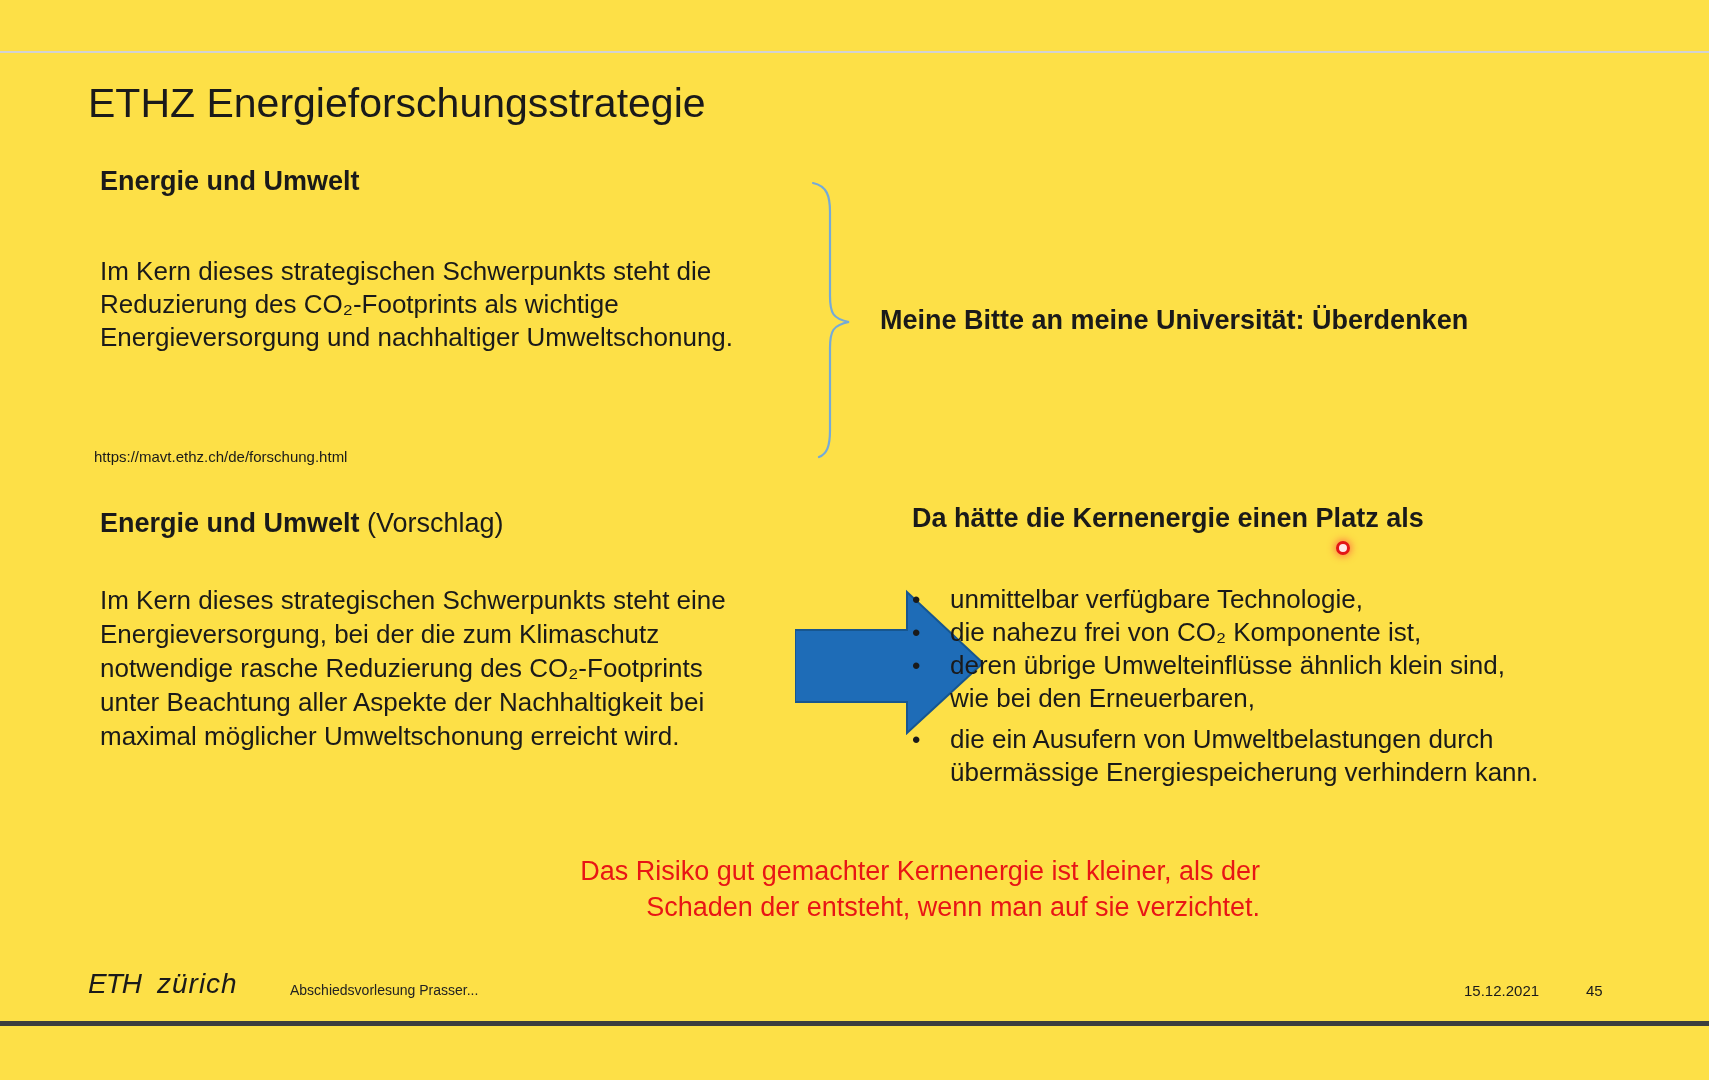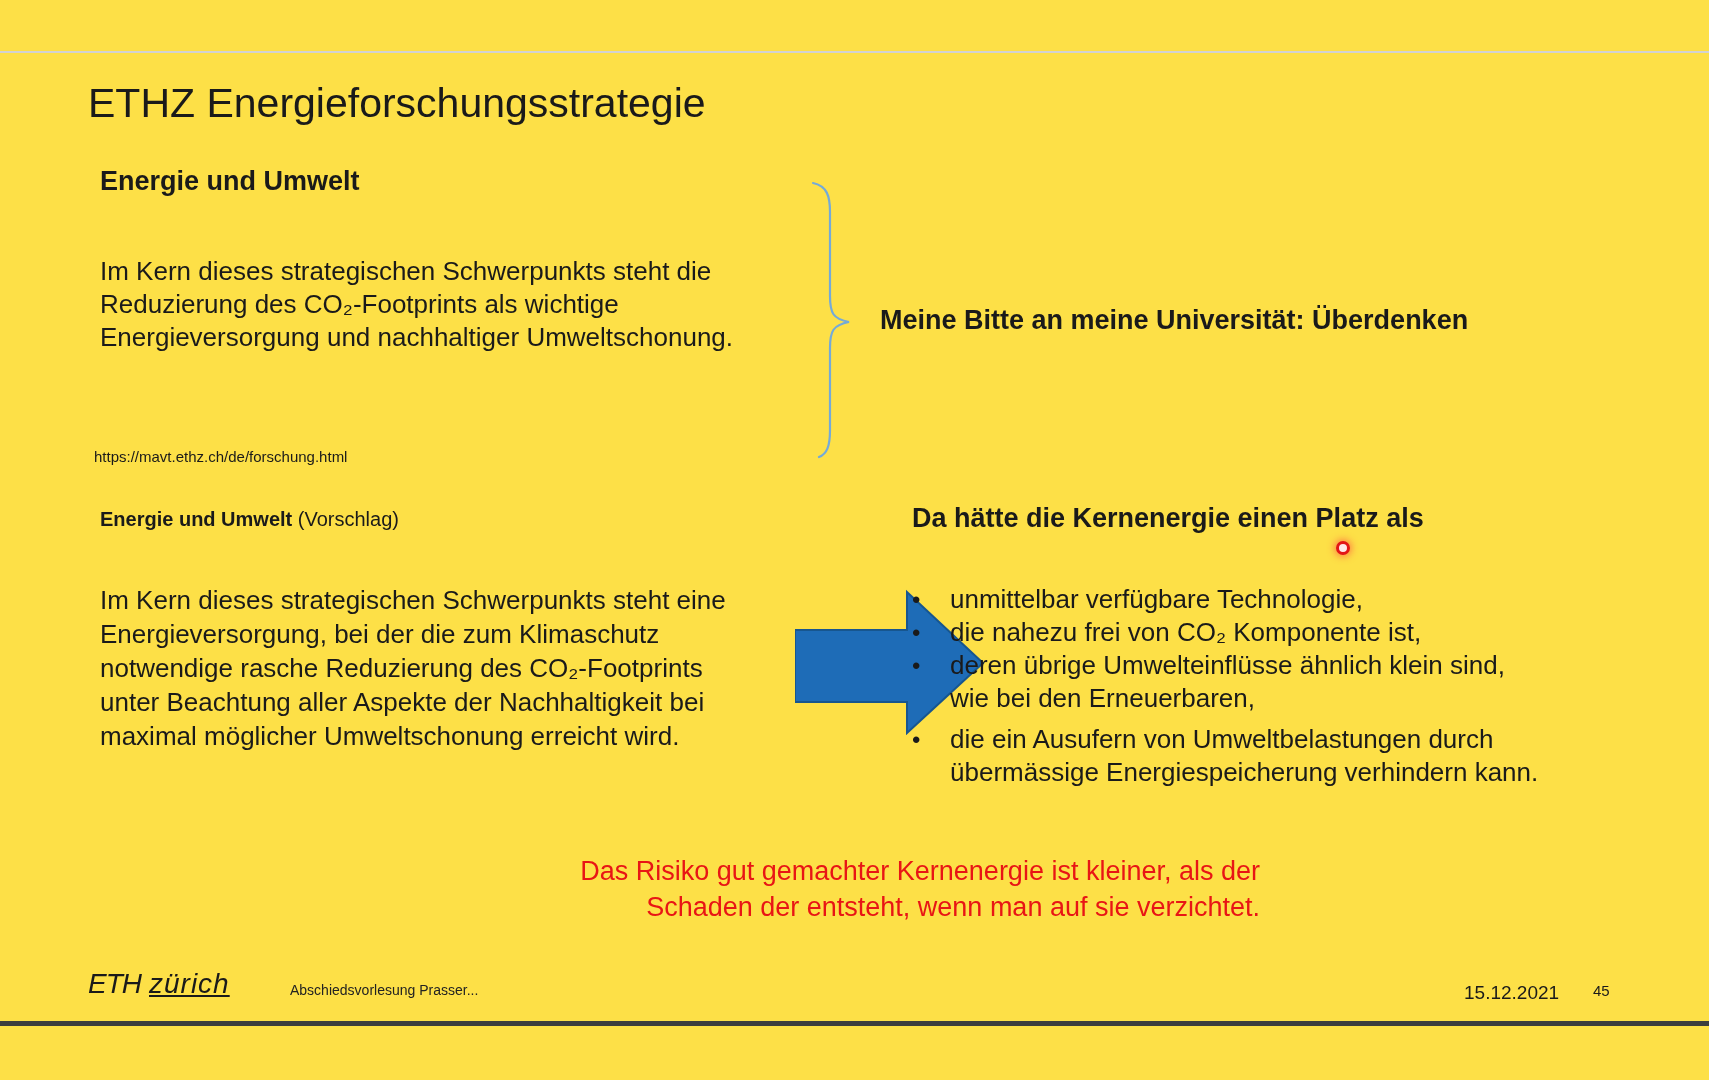--- a/index.html
+++ b/index.html
@@ -13,21 +13,21 @@
 
   .title { position:absolute; left:88px; top:80px; font-size:41px; line-height:1.15; letter-spacing:0; }
 
   .h-left1 { position:absolute; left:100px; top:166px; font-size:27px; font-weight:bold; }
   .para1   { position:absolute; left:100px; top:255px; font-size:26px; line-height:33px; }
   .url     { position:absolute; left:94px; top:424px; font-size:15px;margin-top:24px; }
 
   .brace   { position:absolute; left:803px; top:180px; width:52px; height:280px; }
   .annotation { position:absolute; left:880px; top:305px; font-size:27px; white-space:nowrap;font-weight:bold; }
 
-  .h-left2 { position:absolute; left:100px; top:508px; font-size:20px; }
+  .h-left2 { position:absolute; left:100px; top:508px; font-size:27px; }
   .h-left2 .bold { font-weight:bold; }
   .para2   { position:absolute; left:100px; top:583px; font-size:26px; line-height:34px; }
 
   .arrow   { position:absolute; left:795px; top:589px; width:190px; height:146px; }
 
   .h-right { position:absolute; left:912px; top:503px; font-size:27px; font-weight:bold; white-space:nowrap; }
   .laser   { position:absolute; left:1336px; top:541px; width:8px; height:8px; border-radius:50%;
              background:#ffe9e9; border:3px solid var(--laser,#e31616);
              box-shadow:0 0 7px 2px rgba(255,64,64,0.55); }
 
@@ -35,24 +35,24 @@
   .bi { display:flex; }
   .bi.spaced { margin-top:8px; }
   .bm { flex:0 0 38px; width:38px; font-size:24px; }
   .bt { flex:1; }
 
   .statement { position:absolute; left:320px; top:853px; width:940px; text-align:right;
                font-size:27px; line-height:36px; color:var(--statement,#e81515); }
 
   .footer-logo { position:absolute; left:88px; top:968px; font-size:28px; font-style:italic; white-space:nowrap; }
   .footer-logo .eth  { font-weight:400; letter-spacing:-1px; }
-  .footer-logo .city { font-weight:400; margin-left:8px; letter-spacing:1px;text-decoration:underline; }
+  .footer-logo .city { font-weight:400; margin-left:16px; letter-spacing:1px; }
   .footer-note { position:absolute; left:290px;  top:982px; font-size:14px; color:#222; }
-  .footer-date { position:absolute; left:1464px; top:982px; font-size:19px; }
-  .footer-page { position:absolute; left:1586px; top:982px; font-size:15px;margin-left:7px; }
+  .footer-date { position:absolute; left:1464px; top:982px; font-size:15px; }
+  .footer-page { position:absolute; left:1586px; top:982px; font-size:15px; }
 </style>
 </head>
 <body>
 
 <div class="screen">
 
   <div class="top-line"></div>
 
   <div class="title">ETHZ Energieforschungsstrategie</div>
 

